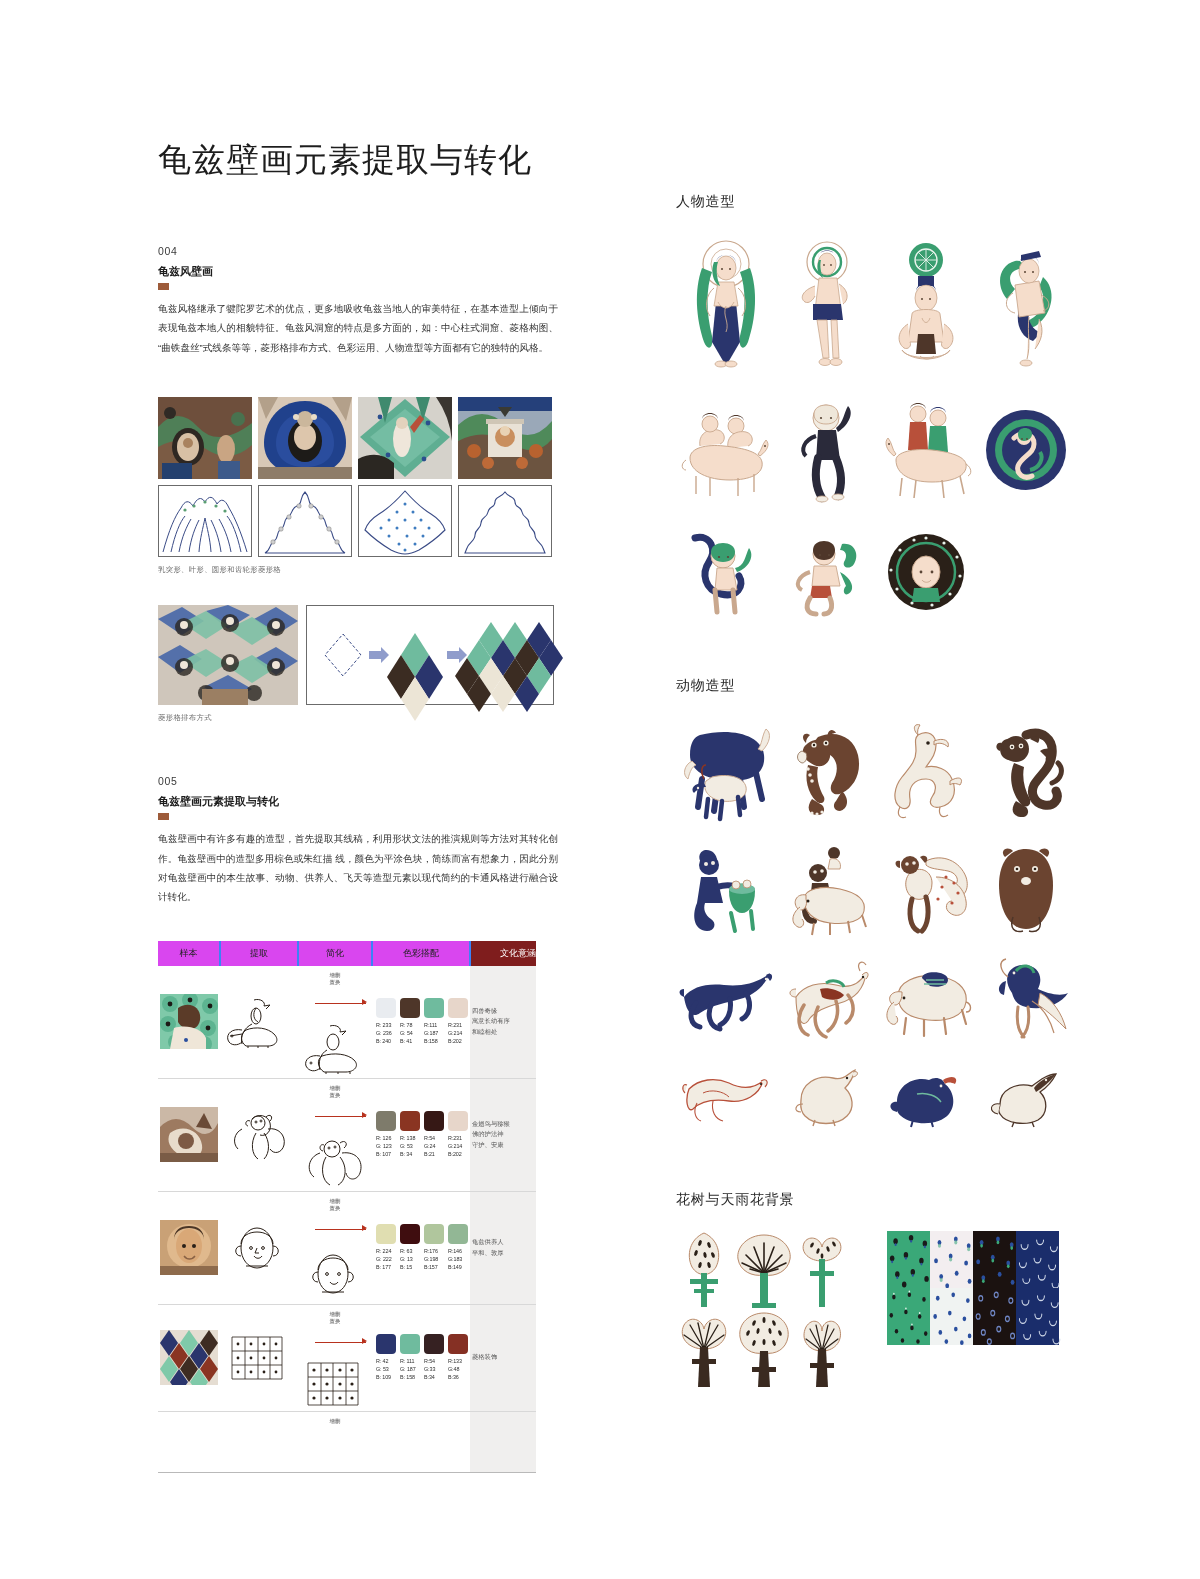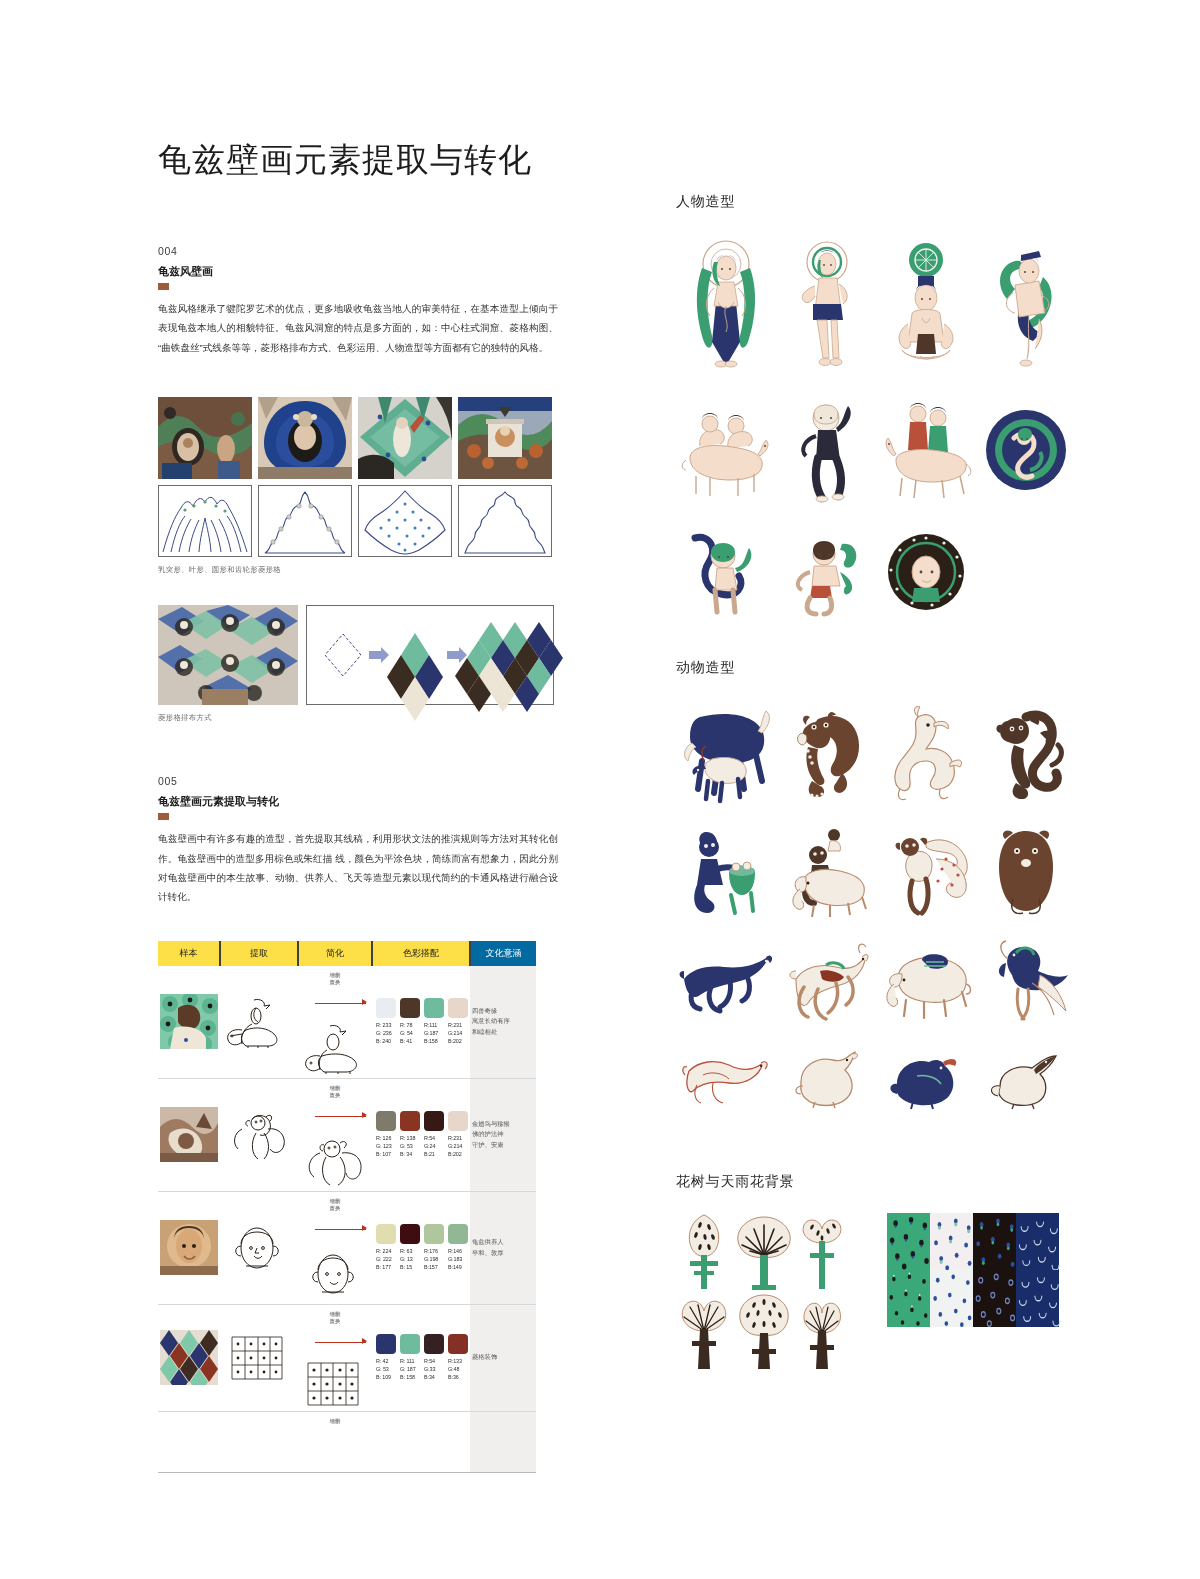--- a/index.html
+++ b/index.html
@@ -39,24 +39,24 @@
 
   .caption { font-size:7.4px; color:#6d6d6d; margin-top:8px; letter-spacing:.3px; }
 
   .pattern-row { display:flex; gap:8px; align-items:flex-start; }
   .pat-photo { width:140px; height:100px; overflow:hidden; }
   .pat-panel { width:248px; height:100px; border:1px solid #6b6b6b; background:#fff; }
 
   
   .tbl { width:378px; border-collapse:collapse; font-size:7.4px; }
   .tbl th {
-    background:#fde047; color:#222; font-weight:400; font-size:9px;
-    padding:6px 0; border-right:2px solid #404040; text-align:center;
+    background:#d946ef; color:#222; font-weight:400; font-size:9px;
+    padding:6px 0; border-right:2px solid #3b82f6; text-align:center;
   }
-  .tbl th.last { background:#0369a1; color:#fff; border-right:0; }
+  .tbl th.last { background:#7f1d1d; color:#fff; border-right:0;text-align:right; }
   .tbl td { border-bottom:1px solid #d8d8d8; vertical-align:middle; padding:4px 2px; }
   .tbl tr:last-child td { border-bottom:1px solid #b9b9b9; }
   .cell-sample { width:62px; padding-left:2px; }
   .cell-extract { width:78px; }
   .cell-simple { width:74px; }
   .cell-colors { width:96px; }
   .cell-meaning { width:66px; background:#f0efee; padding-left:7px; }
 
   .sample-img { width:58px; height:55px; overflow:hidden; display:block; }
 
@@ -988,21 +988,21 @@
           <path d="M26 36 C26 20 54 20 54 36 C54 28 48 24 40 24 C32 24 26 28 26 36Z" fill="#2a2018"></path>
           <circle cx="35" cy="40" r="1.4" fill="#5b4636"></circle>
             <circle cx="46" cy="40" r="1.4" fill="#5b4636"></circle>
           <path d="M36 48 C38 51 43 51 45 48" fill="none" stroke="#c9a88e" stroke-width=".9"></path>
           <path d="M28 56 L52 56 L54 70 L26 70Z" fill="#3a9e70"></path>
         </svg>
       </div>
       <div class="fig-cell"></div>
     </div>
 
-    <div class="rc-head" style="margin-top:42px;">动物造型</div>
+    <div class="rc-head" style="margin-top:60px;">动物造型</div>
 
     <div class="fig-grid" style="margin-top:22px; height:108px;">
       <div class="fig-cell">
         <svg width="96" height="100" viewBox="0 0 96 100">
           <path d="M22 14 C54 6 84 14 86 34 C88 52 74 60 54 60 C30 60 12 50 12 34 C12 22 16 16 22 14Z" fill="#2a356d"></path>
           <path d="M24 58 L20 86 M40 60 L36 90 M62 58 L66 86 M78 52 L84 78" stroke="#2a356d" stroke-width="6" fill="none" stroke-linecap="round"></path>
           <path d="M84 30 C92 22 94 12 88 8 C84 14 84 24 80 28Z" fill="#f2ece2" stroke="#c9a88e" stroke-width=".9"></path>
           <path d="M14 40 C6 44 4 54 10 58 C12 50 14 46 18 44Z" fill="#f2ece2" stroke="#c9a88e" stroke-width=".9"></path>
           <path d="M34 56 C50 52 66 56 68 66 C70 76 58 82 44 80 C30 78 24 68 28 60Z" fill="#f2ece2" stroke="#c9a88e" stroke-width="1"></path>
           <path d="M30 78 L28 96 M44 80 L42 98 M60 76 L62 94" stroke="#2a356d" stroke-width="4.5" fill="none" stroke-linecap="round"></path>

